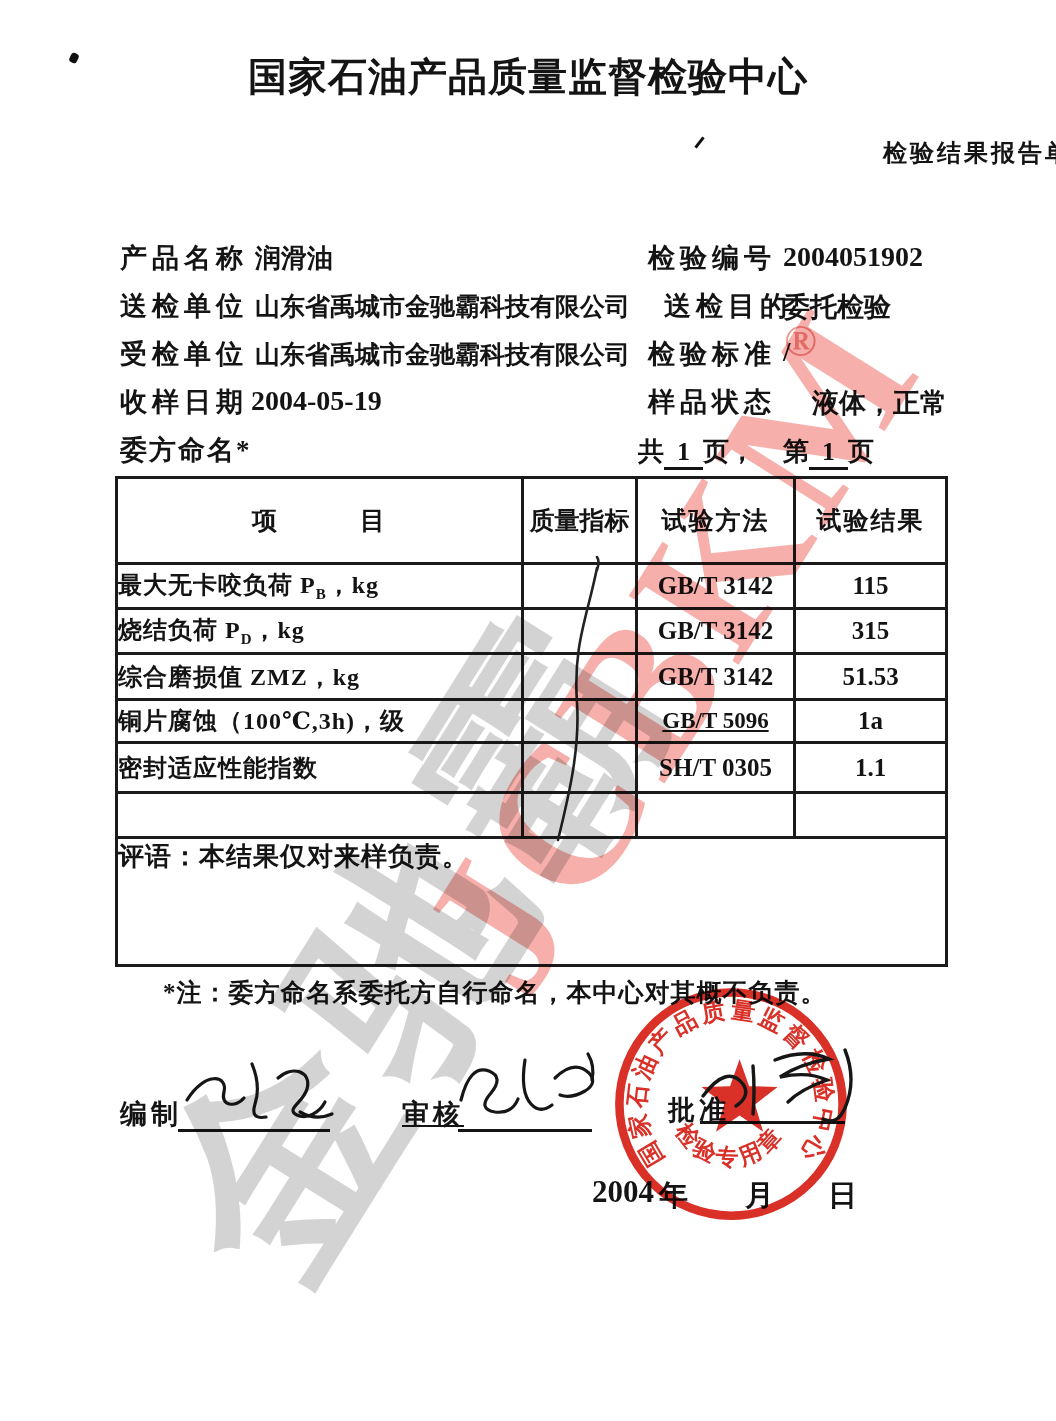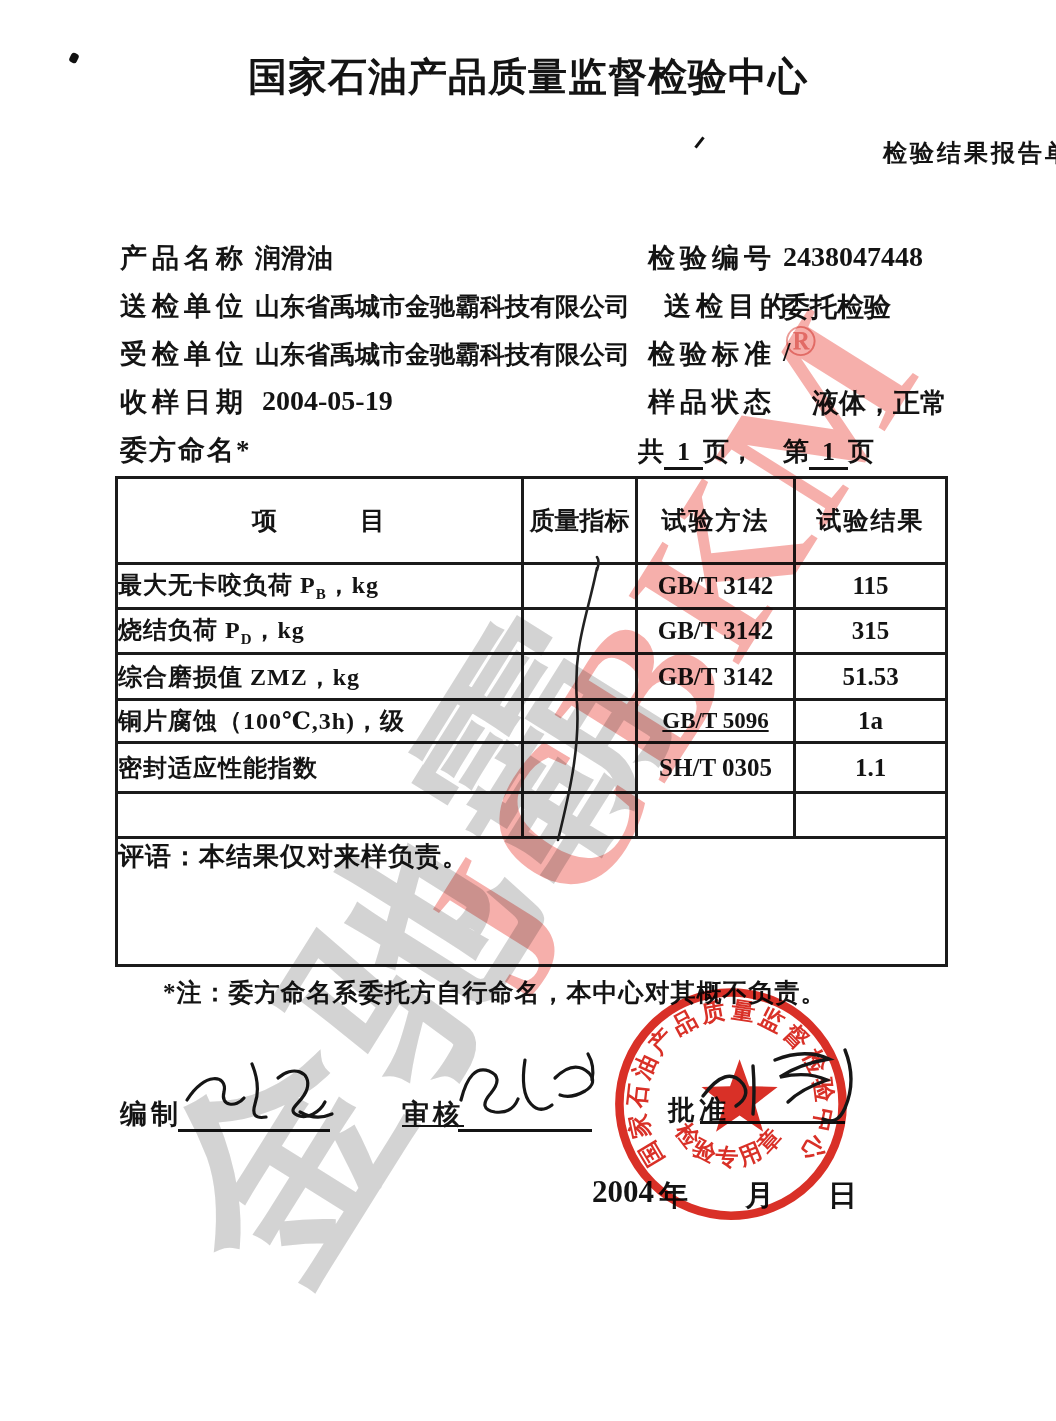--- a/index.html
+++ b/index.html
@@ -67,34 +67,34 @@
 
   <div class="abs speck" style="left:70px; top:53px; width:8px; height:10px; border-radius:3px; transform:rotate(25deg);"></div>
   <div class="abs speck" style="left:698px; top:136px; width:3px; height:13px; transform:rotate(38deg);"></div>
 
   <div class="abs z-content doc-title">国家石油产品质量监督检验中心</div>
   <div class="abs z-content doc-subtitle">检验结果报告单</div>
 
   <div class="abs z-content info-row" style="top:240px; left:120px;"><span class="lbl">产品名称</span></div>
   <div class="abs z-content info-row" style="top:241px; left:255px;"><span class="val">润滑油</span></div>
   <div class="abs z-content info-row" style="top:240px; left:648px;"><span class="lbl">检验编号</span></div>
-  <div class="abs z-content info-row" style="top:241px; left:783px;"><span class="val" style="font-size:28px;">2438047448</span></div>
+  <div class="abs z-content info-row" style="top:241px; left:783px;"><span class="val" style="font-size:28px;">2004051902</span></div>
 
   <div class="abs z-content info-row" style="top:288px; left:120px;"><span class="lbl">送检单位</span></div>
   <div class="abs z-content info-row" style="top:290px; left:255px;"><span class="val" style="font-size:25px;">山东省禹城市金驰霸科技有限公司</span></div>
   <div class="abs z-content info-row" style="top:288px; left:664px;"><span class="lbl">送检目的</span></div>
   <div class="abs z-content info-row" style="top:289px; left:783px;"><span class="val" style="font-size:27px;">委托检验</span></div>
 
   <div class="abs z-content info-row" style="top:336px; left:120px;"><span class="lbl">受检单位</span></div>
   <div class="abs z-content info-row" style="top:338px; left:255px;"><span class="val" style="font-size:25px;">山东省禹城市金驰霸科技有限公司</span></div>
   <div class="abs z-content info-row" style="top:336px; left:648px;"><span class="lbl">检验标准</span></div>
   <div class="abs z-content info-row" style="top:337px; left:783px;"><span class="val" style="font-size:27px;">/</span></div>
 
   <div class="abs z-content info-row" style="top:384px; left:120px;"><span class="lbl">收样日期</span></div>
-  <div class="abs z-content info-row" style="top:385px; left:262px;"><span class="val" style="font-size:28px;">2004-05-19</span></div>
+  <div class="abs z-content info-row" style="top:385px; left:251px;"><span class="val" style="font-size:28px;">2004-05-19</span></div>
   <div class="abs z-content info-row" style="top:384px; left:648px;"><span class="lbl">样品状态</span></div>
   <div class="abs z-content info-row" style="top:385px; left:812px;"><span class="val" style="font-size:27px;">液体，正常</span></div>
 
   <div class="abs z-content info-row" style="top:432px; left:120px;"><span class="lbl" style="letter-spacing:2px;">委方命名*</span></div>
   <div class="abs z-content info-row" style="top:434px; left:638px;"><span class="pg">共</span><span class="u-num">1</span><span class="pg">页，</span></div>
   <div class="abs z-content info-row" style="top:434px; left:783px;"><span class="pg">第</span><span class="u-num">1</span><span class="pg">页</span></div>
 
   <table class="results">
     <colgroup>
         <col style="width:406px">

